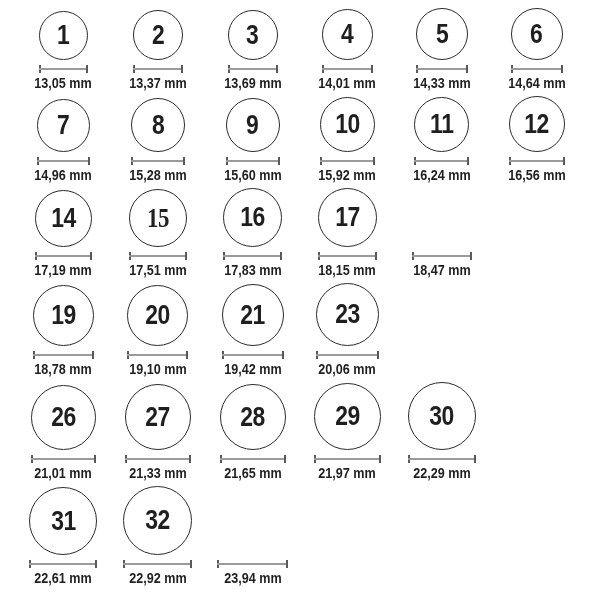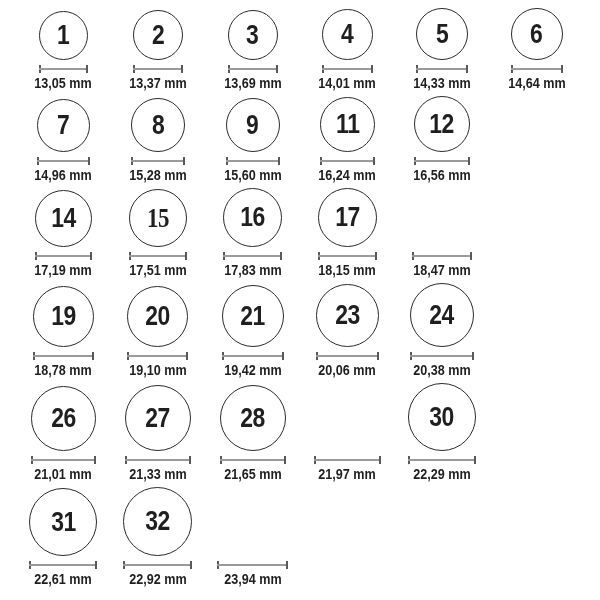--- a/index.html
+++ b/index.html
@@ -175,20 +175,31 @@
     </div>
     <div class="dimline" style="width: 54px;">
       <span class="tick left" style="background: rgb(89, 89, 89);"></span>
       <span class="hline" style="background: rgb(154, 154, 154);"></span>
       <span class="tick right" style="background: rgb(89, 89, 89);"></span>
     </div>
     <div class="label" style="color: rgb(31, 31, 31);">15,60 mm</div>
   </div>
       <div class="cell">
     <div class="circle" style="width: 55px; height: 55px; border-color: rgb(43, 43, 43);">
+      <span class="num" style="color: rgb(31, 31, 31);">10</span>
+    </div>
+    <div class="dimline" style="width: 55px;">
+      <span class="tick left" style="background: rgb(89, 89, 89);"></span>
+      <span class="hline" style="background: rgb(154, 154, 154);"></span>
+      <span class="tick right" style="background: rgb(89, 89, 89);"></span>
+    </div>
+    <div class="label" style="color: rgb(31, 31, 31);">15,92 mm</div>
+  </div>
+      <div class="cell">
+    <div class="circle" style="width: 55px; height: 55px; border-color: rgb(43, 43, 43);">
       <span class="num" style="color: rgb(31, 31, 31);">11</span>
     </div>
     <div class="dimline" style="width: 55px;">
       <span class="tick left" style="background: rgb(89, 89, 89);"></span>
       <span class="hline" style="background: rgb(154, 154, 154);"></span>
       <span class="tick right" style="background: rgb(89, 89, 89);"></span>
     </div>
     <div class="label" style="color: rgb(31, 31, 31);">16,24 mm</div>
   </div>
       <div class="cell">
@@ -295,31 +306,20 @@
     <div class="circle" style="width: 63px; height: 63px; border-color: rgb(43, 43, 43);">
       <span class="num" style="color: rgb(31, 31, 31);">23</span>
     </div>
     <div class="dimline" style="width: 63px;">
       <span class="tick left" style="background: rgb(89, 89, 89);"></span>
       <span class="hline" style="background: rgb(154, 154, 154);"></span>
       <span class="tick right" style="background: rgb(89, 89, 89);"></span>
     </div>
     <div class="label" style="color: rgb(31, 31, 31);">20,06 mm</div>
   </div>
-      <div class="cell">
-    <div class="circle" style="width: 64px; height: 64px; border-color: rgb(43, 43, 43);">
-      <span class="num" style="color: rgb(31, 31, 31);">24</span>
-    </div>
-    <div class="dimline" style="width: 64px;">
-      <span class="tick left" style="background: rgb(89, 89, 89);"></span>
-      <span class="hline" style="background: rgb(154, 154, 154);"></span>
-      <span class="tick right" style="background: rgb(89, 89, 89);"></span>
-    </div>
-    <div class="label" style="color: rgb(31, 31, 31);">20,38 mm</div>
-  </div>
     </div>
     <div class="row">
       <div class="cell">
     <div class="circle" style="width: 65px; height: 65px; border-color: rgb(43, 43, 43);">
       <span class="num" style="color: rgb(31, 31, 31);">26</span>
     </div>
     <div class="dimline" style="width: 65px;">
       <span class="tick left" style="background: rgb(89, 89, 89);"></span>
       <span class="hline" style="background: rgb(154, 154, 154);"></span>
       <span class="tick right" style="background: rgb(89, 89, 89);"></span>
@@ -342,20 +342,23 @@
       <span class="num" style="color: rgb(31, 31, 31);">28</span>
     </div>
     <div class="dimline" style="width: 66px;">
       <span class="tick left" style="background: rgb(89, 89, 89);"></span>
       <span class="hline" style="background: rgb(154, 154, 154);"></span>
       <span class="tick right" style="background: rgb(89, 89, 89);"></span>
     </div>
     <div class="label" style="color: rgb(31, 31, 31);">21,65 mm</div>
   </div>
       <div class="cell">
+    <div class="circle" style="width: 67px; height: 67px; border-color: rgb(43, 43, 43);">
+      <span class="num" style="color: rgb(31, 31, 31);">29</span>
+    </div>
     <div class="dimline" style="width: 67px;">
       <span class="tick left" style="background: rgb(89, 89, 89);"></span>
       <span class="hline" style="background: rgb(154, 154, 154);"></span>
       <span class="tick right" style="background: rgb(89, 89, 89);"></span>
     </div>
     <div class="label" style="color: rgb(31, 31, 31);">21,97 mm</div>
   </div>
       <div class="cell">
     <div class="circle" style="width: 68px; height: 68px; border-color: rgb(43, 43, 43);">
       <span class="num" style="color: rgb(31, 31, 31);">30</span>

